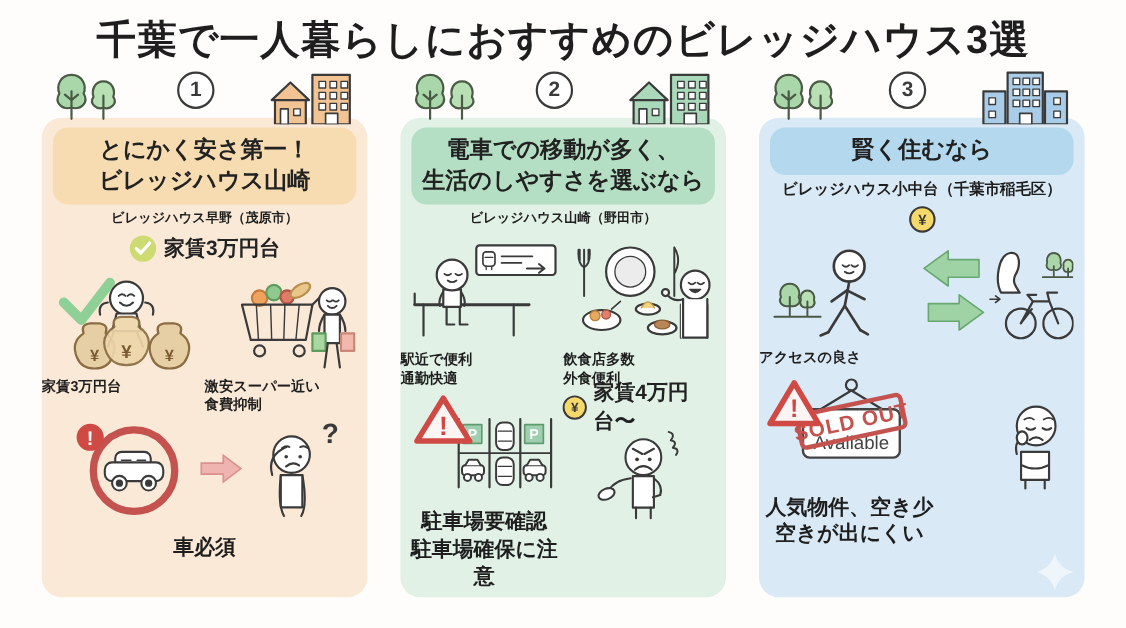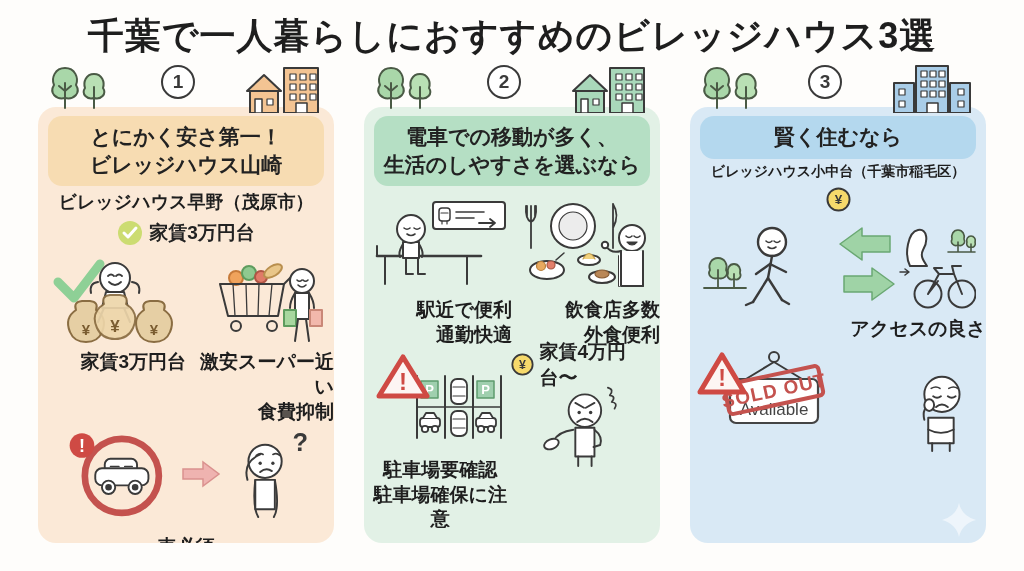--- a/index.html
+++ b/index.html
@@ -8,25 +8,25 @@
   .page-title{padding-top:12px;text-align:center;font-size:36px;font-weight:bold;color:#1e1e1e;letter-spacing:1px;}
   .columns{display:flex;justify-content:center;gap:30px;padding:0 34px;margin-top:2px;}
   .column{width:296px;position:relative;}
   .col-top{height:46px;display:flex;align-items:flex-end;justify-content:space-between;padding:0 8px;position:relative;z-index:2;}
   .num-circle{width:30px;height:30px;border:2.5px solid #3a3a3a;border-radius:50%;background:#fff;color:#3a3a3a;
     display:flex;align-items:center;justify-content:center;font-size:19px;font-weight:bold;margin-bottom:10px;}
   .buildings{margin-bottom:-4px;}
   .col-card{background:var(--col-bg);border-radius:18px;height:436px;margin-top:-2px;overflow:hidden;position:relative;}
   .headline-box{background:var(--col-header);border-radius:14px;margin:9px 10px 4px;padding:7px 2px 8px;
     text-align:center;font-size:21px;line-height:1.32;font-weight:bold;color:#222;}
-  .property{text-align:center;font-size:18px;font-weight:bold;color:#1e1e1e;margin:3px 0 4px;white-space:nowrap;}
+  .property{text-align:center;font-size:12px;font-weight:bold;color:#1e1e1e;margin:3px 0 4px;white-space:nowrap;}
   .badge-row{display:flex;align-items:center;justify-content:center;gap:6px;font-size:19px;font-weight:bold;color:#222;height:30px;}
   .illus-row{display:flex;justify-content:space-around;align-items:flex-end;padding:0 4px;}
   .caption-row{display:flex;align-items:flex-start;margin-top:2px;}
-  .caption{flex:1;text-align:right;font-size:19px;font-weight:bold;color:#1e1e1e;line-height:1.3;}
+  .caption{flex:1;text-align:left;font-size:13px;font-weight:bold;color:#1e1e1e;line-height:1.3;}
   .caption-center{text-align:center;font-size:19px;font-weight:bold;color:#1e1e1e;line-height:1.3;margin-top:16px;}
   .bottom-grid{display:flex;justify-content:space-between;align-items:flex-start;padding:2px 6px 0;}
   .bg-left{display:flex;flex-direction:column;align-items:center;}
   .bg-right{display:flex;flex-direction:column;align-items:center;}
   .car-row{display:flex;align-items:center;justify-content:center;gap:6px;margin-top:4px;}
   .sparkle{position:absolute;right:10px;bottom:6px;}
   svg{display:block;}
   svg text{font-family:"Liberation Sans","DejaVu Sans",sans-serif;}
 </style>
 </head>
@@ -209,20 +209,21 @@
             <rect x="11" y="34" width="7" height="14" fill="#fff" stroke-width="1.5"></rect>
             <rect x="23" y="34" width="6" height="6" fill="#fff" stroke-width="1.2"></rect>
           </g>
         </svg>
       </div>
       <div class="col-card">
         <div class="headline-box">
           <div>電車での移動が多く、</div>
           <div>生活のしやすさを選ぶなら</div>
         </div>
+        <div class="property">ビレッジハウス山崎（野田市）</div>
 
         <div class="illus-row" style="height:106px;">
           <svg width="138" height="100" viewBox="0 0 138 100">
             <g stroke="#3a3a3a" stroke-width="2" fill="none" stroke-linecap="round" stroke-linejoin="round">
               <rect x="62" y="6" width="72" height="27" rx="3" fill="#fff"></rect>
               <rect x="68" y="12" width="11" height="13" rx="3" fill="#fff" stroke-width="1.5"></rect>
               <path d="M70 17 h7 M71 25 v3 M76 25 v3" stroke-width="1.2"></path>
               <path d="M85 16 h28 M85 22 h18" stroke-width="1.6"></path>
               <path d="M108 27 h16 M119 23 l5 4 -5 4" stroke-width="1.8"></path>
               <path d="M6 60 h104" stroke-width="2.6"></path>
@@ -434,20 +435,24 @@
                 <rect x="34" y="30" width="88" height="44" rx="6" fill="#fff" stroke="#444" stroke-width="2.2"></rect>
                 <text x="78" y="66" text-anchor="middle" font-size="17" fill="#444">Available</text>
                 <g transform="rotate(-12 78 42)">
                   <rect x="30" y="26" width="96" height="30" rx="4" fill="none" stroke="#c4524e" stroke-width="4"></rect>
                   <text x="78" y="48" text-anchor="middle" font-size="19" font-weight="bold" fill="#c4524e" letter-spacing="1">SOLD OUT</text>
                 </g>
                 <path d="M26 6 L48 43 H4 Z" fill="#fdf5f3" stroke="#cf4a44" stroke-width="5"></path>
                 <text x="26" y="37" text-anchor="middle" font-size="23" font-weight="bold" fill="#cf4a44">!</text>
               </g>
             </svg>
+            <div class="caption-center">
+              <div>人気物件、空き少</div>
+              <div>空きが出にくい</div>
+            </div>
           </div>
           <svg width="82" height="90" viewBox="0 0 82 92" style="margin-top:14px;">
             <g stroke="#3a3a3a" stroke-width="2" fill="none" stroke-linecap="round" stroke-linejoin="round">
               <path d="M30 56 h26 v26 h-26 Z" fill="#fff"></path>
               <circle cx="44" cy="32" r="18" fill="#fff"></circle>
               <path d="M33 26 q5 -3 9 0 M51 26 q5 -3 9 0" stroke-width="1.6"></path>
               <path d="M35 34 q4 3 8 0 M50 34 q4 3 8 0" stroke-width="1.9"></path>
               <path d="M38 45 q6 -5 12 0"></path>
               <path d="M26 58 q-3 -13 7 -14"></path>
               <ellipse cx="31" cy="43" rx="5" ry="6" fill="#fff"></ellipse>

